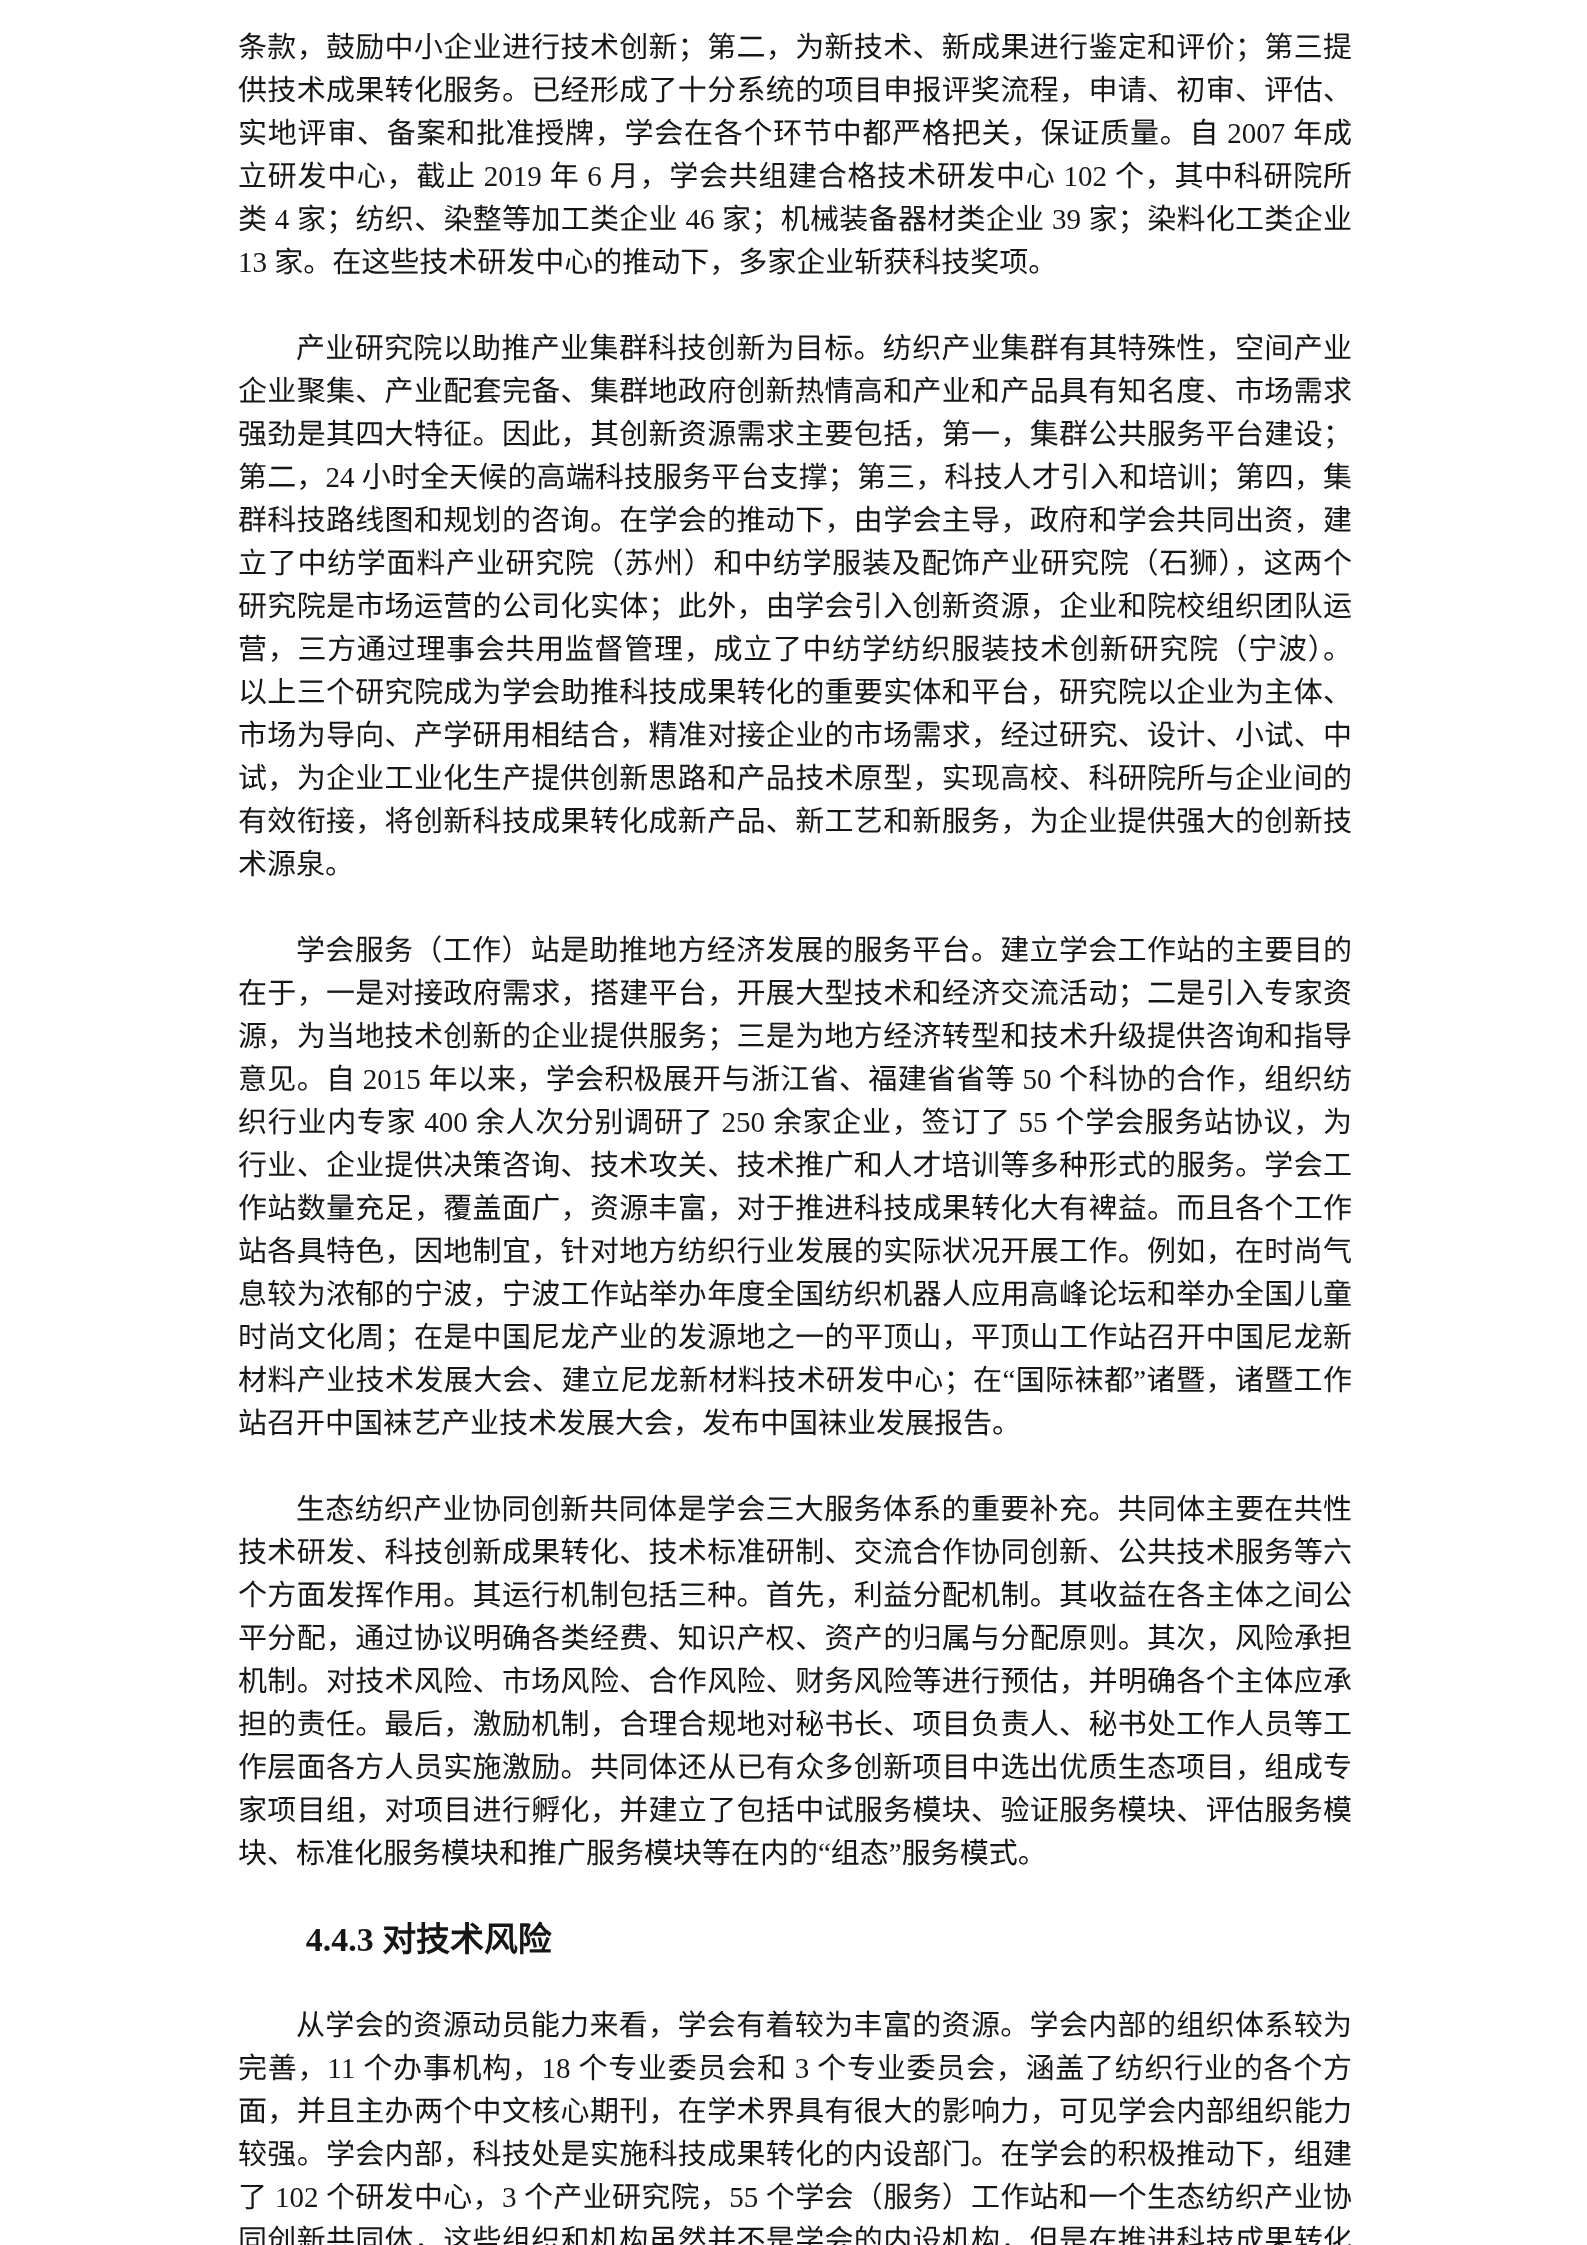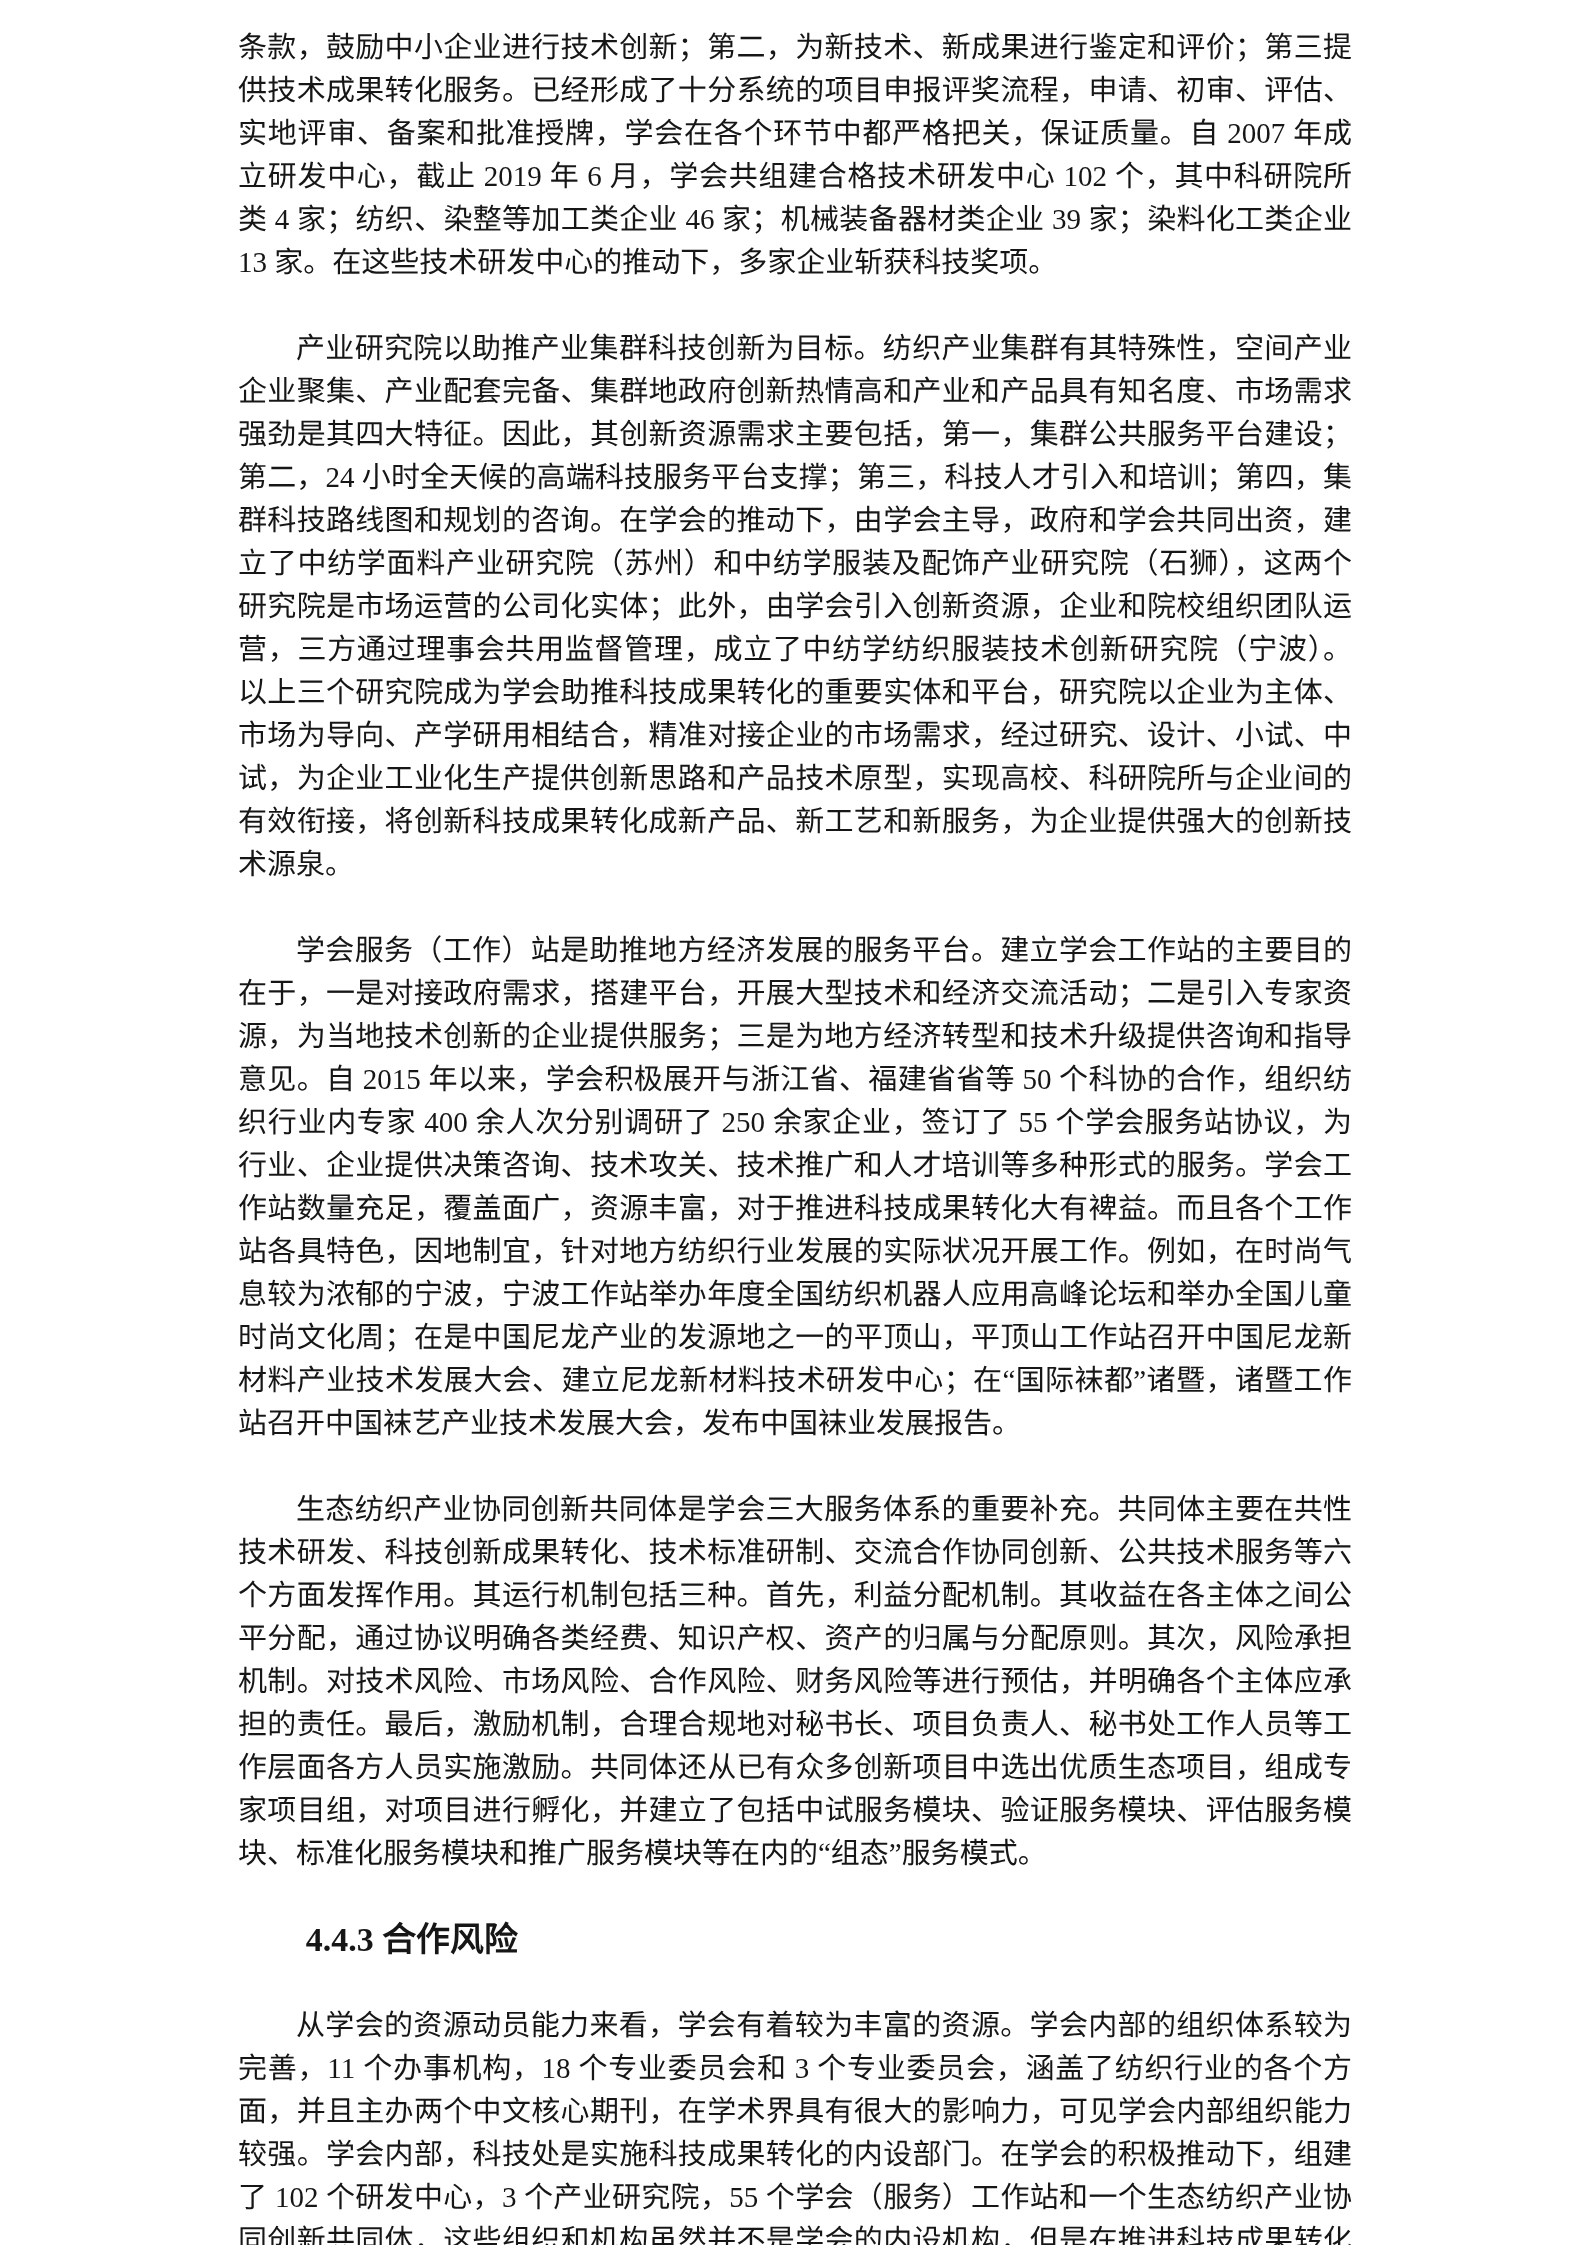--- a/index.html
+++ b/index.html
@@ -42,17 +42,17 @@
 
 <div class="page">
   <p class="para no-indent">条款，鼓励中小企业进行技术创新；第二，为新技术、新成果进行鉴定和评价；第三提供技术成果转化服务。已经形成了十分系统的项目申报评奖流程，申请、初审、评估、实地评审、备案和批准授牌，学会在各个环节中都严格把关，保证质量。自 2007 年成立研发中心，截止 2019 年 6 月，学会共组建合格技术研发中心 102 个，其中科研院所类 4 家；纺织、染整等加工类企业 46 家；机械装备器材类企业 39 家；染料化工类企业 13 家。在这些技术研发中心的推动下，多家企业斩获科技奖项。</p>
 
   <p class="para">产业研究院以助推产业集群科技创新为目标。纺织产业集群有其特殊性，空间产业企业聚集、产业配套完备、集群地政府创新热情高和产业和产品具有知名度、市场需求强劲是其四大特征。因此，其创新资源需求主要包括，第一，集群公共服务平台建设；第二，24 小时全天候的高端科技服务平台支撑；第三，科技人才引入和培训；第四，集群科技路线图和规划的咨询。在学会的推动下，由学会主导，政府和学会共同出资，建立了中纺学面料产业研究院（苏州）和中纺学服装及配饰产业研究院（石狮），这两个研究院是市场运营的公司化实体；此外，由学会引入创新资源，企业和院校组织团队运营，三方通过理事会共用监督管理，成立了中纺学纺织服装技术创新研究院（宁波）。以上三个研究院成为学会助推科技成果转化的重要实体和平台，研究院以企业为主体、市场为导向、产学研用相结合，精准对接企业的市场需求，经过研究、设计、小试、中试，为企业工业化生产提供创新思路和产品技术原型，实现高校、科研院所与企业间的有效衔接，将创新科技成果转化成新产品、新工艺和新服务，为企业提供强大的创新技术源泉。</p>
 
   <p class="para">学会服务（工作）站是助推地方经济发展的服务平台。建立学会工作站的主要目的在于，一是对接政府需求，搭建平台，开展大型技术和经济交流活动；二是引入专家资源，为当地技术创新的企业提供服务；三是为地方经济转型和技术升级提供咨询和指导意见。自 2015 年以来，学会积极展开与浙江省、福建省省等 50 个科协的合作，组织纺织行业内专家 400 余人次分别调研了 250 余家企业，签订了 55 个学会服务站协议，为行业、企业提供决策咨询、技术攻关、技术推广和人才培训等多种形式的服务。学会工作站数量充足，覆盖面广，资源丰富，对于推进科技成果转化大有裨益。而且各个工作站各具特色，因地制宜，针对地方纺织行业发展的实际状况开展工作。例如，在时尚气息较为浓郁的宁波，宁波工作站举办年度全国纺织机器人应用高峰论坛和举办全国儿童时尚文化周；在是中国尼龙产业的发源地之一的平顶山，平顶山工作站召开中国尼龙新材料产业技术发展大会、建立尼龙新材料技术研发中心；在“国际袜都”诸暨，诸暨工作站召开中国袜艺产业技术发展大会，发布中国袜业发展报告。</p>
 
   <p class="para">生态纺织产业协同创新共同体是学会三大服务体系的重要补充。共同体主要在共性技术研发、科技创新成果转化、技术标准研制、交流合作协同创新、公共技术服务等六个方面发挥作用。其运行机制包括三种。首先，利益分配机制。其收益在各主体之间公平分配，通过协议明确各类经费、知识产权、资产的归属与分配原则。其次，风险承担机制。对技术风险、市场风险、合作风险、财务风险等进行预估，并明确各个主体应承担的责任。最后，激励机制，合理合规地对秘书长、项目负责人、秘书处工作人员等工作层面各方人员实施激励。共同体还从已有众多创新项目中选出优质生态项目，组成专家项目组，对项目进行孵化，并建立了包括中试服务模块、验证服务模块、评估服务模块、标准化服务模块和推广服务模块等在内的“组态”服务模式。</p>
 
-  <h3 class="section-heading">4.4.3 合作风险</h3>
+  <h3 class="section-heading">4.4.3 对技术风险</h3>
 
 
   <p class="para">从学会的资源动员能力来看，学会有着较为丰富的资源。学会内部的组织体系较为完善，11 个办事机构，18 个专业委员会和 3 个专业委员会，涵盖了纺织行业的各个方面，并且主办两个中文核心期刊，在学术界具有很大的影响力，可见学会内部组织能力较强。学会内部，科技处是实施科技成果转化的内设部门。在学会的积极推动下，组建了 102 个研发中心，3 个产业研究院，55 个学会（服务）工作站和一个生态纺织产业协同创新共同体，这些组织和机构虽然并不是学会的内设机构，但是在推进科技成果转化方面，学会能够调动这些组织和机构的人力、物力和财力资源，使得科技成果转化能够通过多个模式和平台实现。</p>
 </div>
 
 </body></html>

